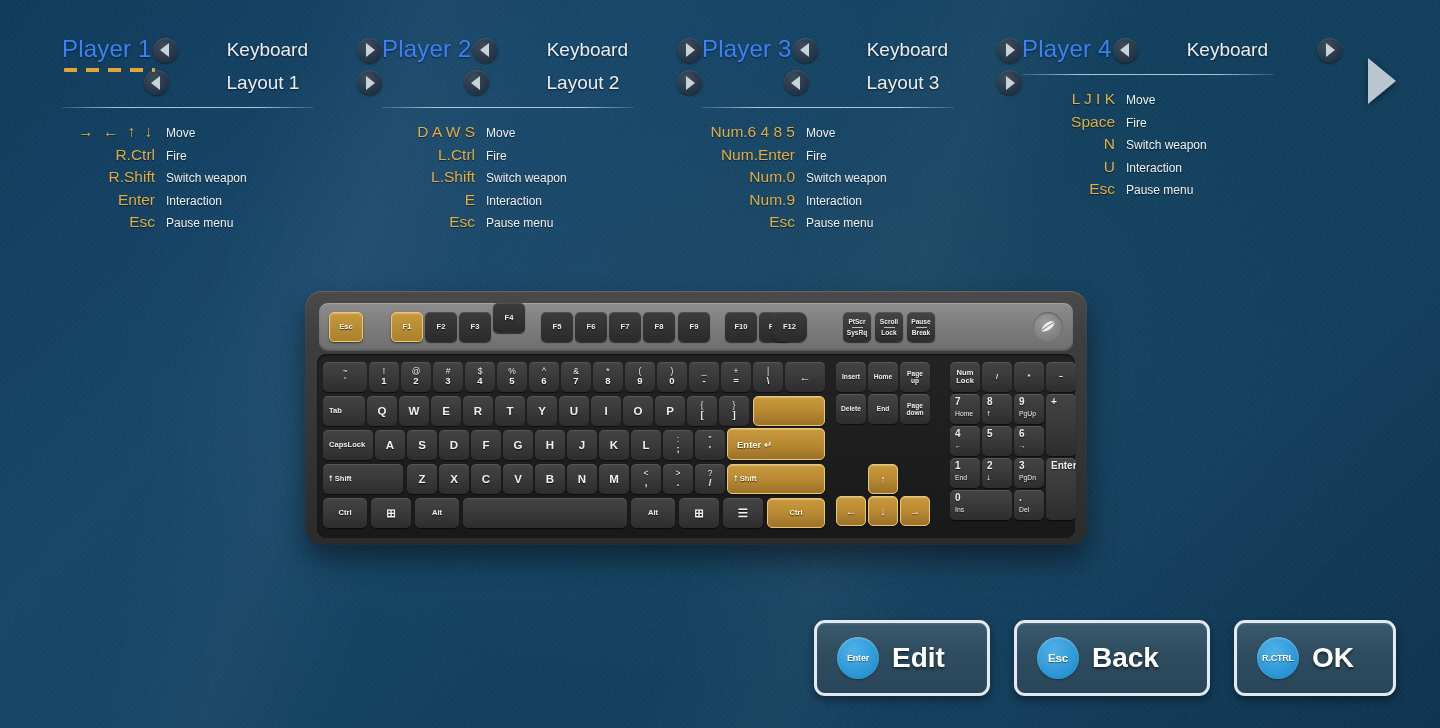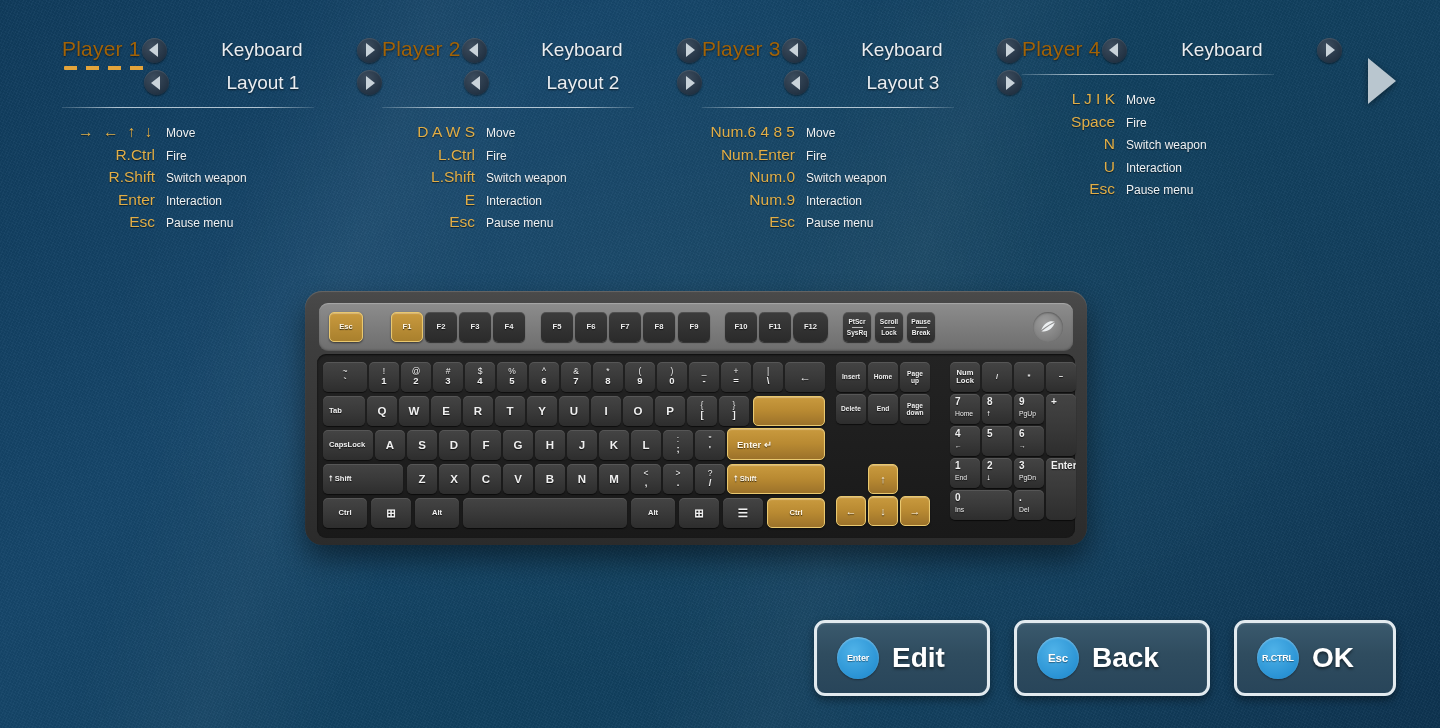--- a/index.html
+++ b/index.html
@@ -25,21 +25,21 @@
   }
 
   
   .players { position:absolute; top:0; left:0; width:1440px; height:250px; }
   .pcol { position:absolute; top:34px; width:320px; }
   .pcol.c1 { left: 62px; }
   .pcol.c2 { left: 382px; }
   .pcol.c3 { left: 702px; }
   .pcol.c4 { left: 1022px; }
   .ptitle {
-    color:#a16207; font-size:21px; letter-spacing:.2px; white-space:nowrap;
+    color:#3b82f6; font-size:24px; letter-spacing:.2px; white-space:nowrap;
     text-shadow: 0 1px 2px rgba(0,0,0,.55);
     position:relative; padding-bottom:2px;
   }
   .ptitle.sel::after {
     content:""; position:absolute; left:2px; right:-3px; bottom:-7px; height:4px;
     background: repeating-linear-gradient(to right,
        #e3a43b 0 13px, rgba(0,0,0,0) 13px 22px);
     border-radius:1px;
   }
   .arrowbtn {
@@ -374,21 +374,21 @@
       </div>
       <div class="key fkey mini hl" style="left: 72px; top: 9px; width: 32px; height: 30px;">
         <span>F1</span>
       </div>
       <div class="key fkey mini" style="left: 106px; top: 9px; width: 32px; height: 30px;">
         <span>F2</span>
       </div>
       <div class="key fkey mini" style="left: 140px; top: 9px; width: 32px; height: 30px;">
         <span>F3</span>
       </div>
-      <div class="key fkey mini" style="left: 174px; top: 9px; width: 32px; height: 30px;">
+      <div class="key fkey mini" style="left: 174px; top: 0; width: 32px; height: 30px;">
         <span>F4</span>
       </div>
       <div class="key fkey mini" style="left: 222px; top: 9px; width: 32px; height: 30px;">
         <span>F5</span>
       </div>
       <div class="key fkey mini" style="left: 256px; top: 9px; width: 32px; height: 30px;">
         <span>F6</span>
       </div>
       <div class="key fkey mini" style="left: 290px; top: 9px; width: 32px; height: 30px;">
         <span>F7</span>
@@ -398,21 +398,21 @@
       </div>
       <div class="key fkey mini" style="left: 359px; top: 9px; width: 32px; height: 30px;">
         <span>F9</span>
       </div>
       <div class="key fkey mini" style="left: 406px; top: 9px; width: 32px; height: 30px;">
         <span>F10</span>
       </div>
       <div class="key fkey mini" style="left: 440px; top: 9px; width: 32px; height: 30px;">
         <span>F11</span>
       </div>
-      <div class="key fkey mini" style="left: 474px; top: 9px; width: 35px; height: 30px; border-radius: 8px;">
+      <div class="key fkey mini" style="left: 453px; top: 9px; width: 35px; height: 30px; border-radius: 8px;">
         <span>F12</span>
       </div>
       <div class="key tiny" style="left: 524px; top: 9px; width: 28px; height: 30px;">
         <span>PtScr</span>
         <div style="width: 11px; height: 1px; background: rgb(187, 187, 187); margin: 1px 0px;"></div>
         <span>SysRq</span>
       </div>
       <div class="key tiny" style="left: 556px; top: 9px; width: 28px; height: 30px;">
         <span>Scroll</span>
         <div style="width: 11px; height: 1px; background: rgb(187, 187, 187); margin: 1px 0px;"></div>

